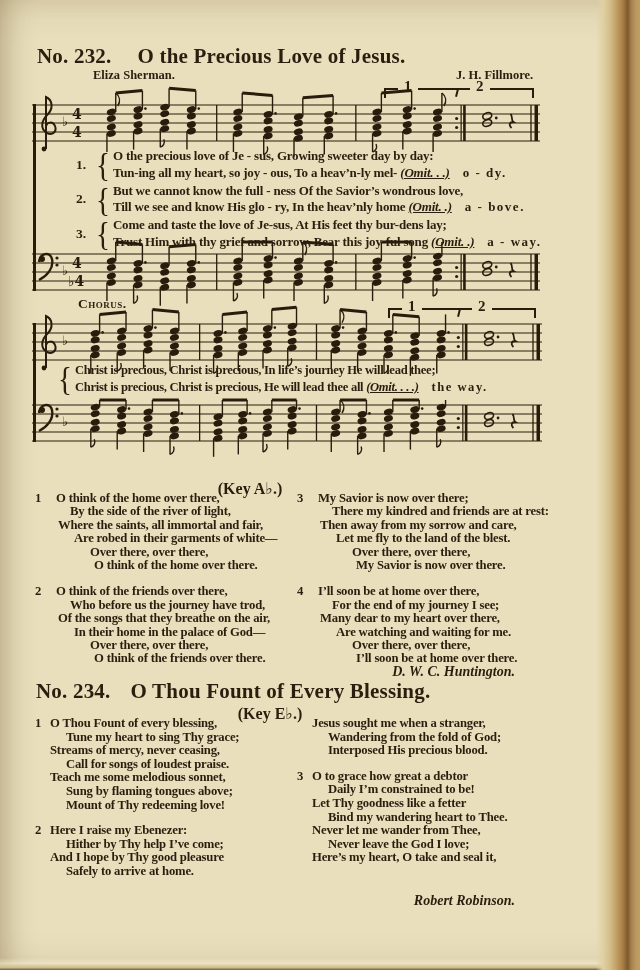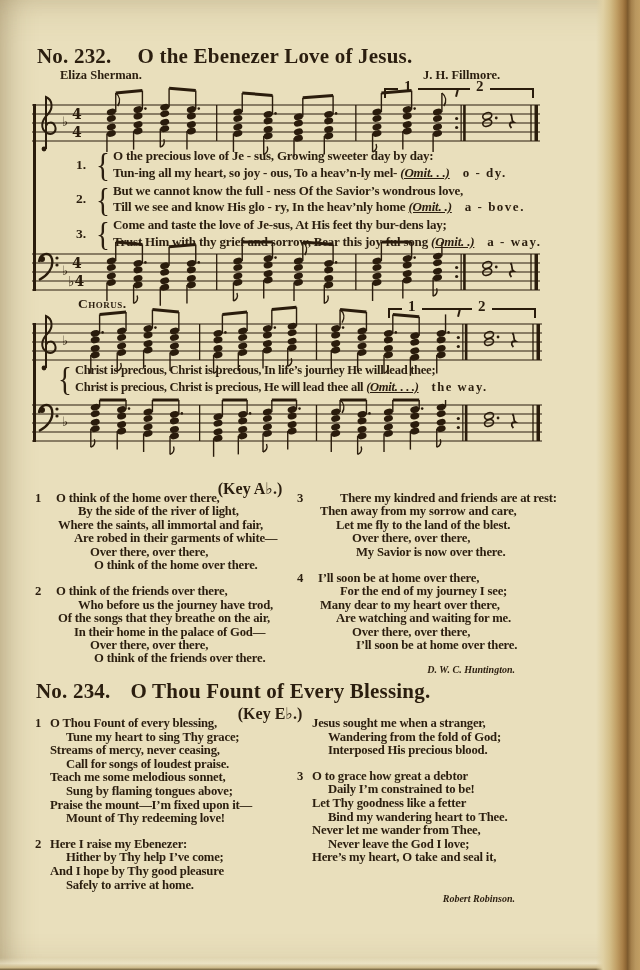--- a/index.html
+++ b/index.html
@@ -20,21 +20,21 @@
       #a98048 60%, #8f6734 68%, #7c5a2e 72%, #a5814c 80%, #b9975f 90%, #c19e63 100%);
   }
   .edge-line{position:absolute;top:0;width:1.5px;height:100%;background:rgba(78,55,24,.55);}
   .bottom-edge{
     position:absolute;left:0;bottom:0;width:100%;height:12px;
     background:linear-gradient(180deg, rgba(0,0,0,0) 0%, rgba(250,244,218,.5) 45%, #cdbb8c 80%, #6e5c38 100%);
   }
   
   .h-header{position:absolute;display:flex;align-items:baseline;gap:26px;
     font-weight:bold;font-size:21px;letter-spacing:.2px;white-space:nowrap;}
-  .attrib{position:absolute;font-weight:bold;font-size:12.5px;}
+  .attrib{position:absolute;font-weight:bold;font-size:12.5px;margin-left:33px;}
   .keyline{position:absolute;font-weight:bold;font-size:16px;text-align:center;
     font-family:"Liberation Serif","DejaVu Sans",serif;}
   
   svg.staff{position:absolute;overflow:visible;}
   .sysline{position:absolute;width:3px;background:#2a1c0c;}
   .ending{position:absolute;height:12px;border-top:2.2px solid #2a1c0c;}
   .ending::before{content:"";position:absolute;left:0;top:-1px;width:2.2px;height:9px;background:#2a1c0c;}
   .ending::after{content:"";position:absolute;right:0;top:-1px;width:2.2px;height:9px;background:#2a1c0c;}
   .e-mid{position:absolute;top:-1px;width:2.2px;height:8px;background:#2a1c0c;transform:rotate(14deg);}
   .e-num{position:absolute;top:-11px;font-size:15px;font-weight:bold;line-height:14px;
@@ -53,34 +53,34 @@
   
   .cols{position:absolute;display:flex;}
   .col{width:254px;}
   .col + .col{margin-left:8px;width:262px;}
   .verse{position:relative;padding-left:14px;font-size:12.7px;font-weight:bold;
     letter-spacing:-.2px;white-space:nowrap;}
   .c233 .verse{line-height:13.4px;margin-bottom:13px;}
   .c234 .verse{line-height:13.6px;margin-bottom:12px;}
   .verse .vn{position:absolute;left:-1px;top:0;}
   
-  .d0{margin-left:6px;}.d1{margin-left:28px;}.d2{margin-left:8px;}
+  .d0{margin-left:6px;}.d1{margin-left:20px;}.d2{margin-left:8px;}
   .d3{margin-left:24px;}.d4{margin-left:40px;}.d5{margin-left:44px;}
   
   .e0{margin-left:0;}.e1{margin-left:16px;}
-  .author{position:absolute;font-size:10px;font-weight:bold;font-style:italic;text-align:right;}
+  .author{position:absolute;font-size:14px;font-weight:bold;font-style:italic;text-align:right;}
 </style>
 </head>
 <body>
 
 <div class="page">
 
   <div class="h-header" style="left:37px;top:44px;">
     <span>No. 232.</span>
-    <span>O the Ebenezer Love of Jesus.</span>
+    <span>O the Precious Love of Jesus.</span>
   </div>
   <div class="attrib" style="left:60px;top:68px;">Eliza Sherman.</div>
   <div class="attrib" style="left:423px;top:68px;">J. H. Fillmore.</div>
 
   <div class="ending" style="left:384px;top:88px;width:150px;">
     <span class="e-num" style="left:14px;">1</span>
     <span class="e-mid" style="left:72px;"></span>
     <span class="e-num" style="left:86px;">2</span>
   </div>
 
@@ -602,20 +602,21 @@
         <div class="d1">Who before us the journey have trod,</div>
         <div class="d2">Of the songs that they breathe on the air,</div>
         <div class="d3">In their home in the palace of God—</div>
         <div class="d4">Over there, over there,</div>
         <div class="d5">O think of the friends over there.</div>
       </div>
     </div>
     <div class="col">
       <div class="verse">
         <span class="vn">3</span>
+        <div class="d0">My Savior is now over there;</div>
         <div class="d1">There my kindred and friends are at rest:</div>
         <div class="d2">Then away from my sorrow and care,</div>
         <div class="d3">Let me fly to the land of the blest.</div>
         <div class="d4">Over there, over there,</div>
         <div class="d5">My Savior is now over there.</div>
       </div>
       <div class="verse">
         <span class="vn">4</span>
         <div class="d0">I’ll soon be at home over there,</div>
         <div class="d1">For the end of my journey I see;</div>
@@ -637,21 +638,20 @@
   <div class="cols c234" style="left:36px;top:717px;">
     <div class="col">
       <div class="verse">
         <span class="vn">1</span>
         <div class="e0">O Thou Fount of every blessing,</div>
         <div class="e1">Tune my heart to sing Thy grace;</div>
         <div class="e0">Streams of mercy, never ceasing,</div>
         <div class="e1">Call for songs of loudest praise.</div>
         <div class="e0">Teach me some melodious sonnet,</div>
         <div class="e1">Sung by flaming tongues above;</div>
-        <div class="e0">Praise the mount—I’m fixed upon it—</div>
         <div class="e1">Mount of Thy redeeming love!</div>
       </div>
       <div class="verse">
         <span class="vn">2</span>
         <div class="e0">Here I raise my Ebenezer:</div>
         <div class="e1">Hither by Thy help I’ve come;</div>
         <div class="e0">And I hope by Thy good pleasure</div>
         <div class="e1">Safely to arrive at home.</div>
       </div>
     </div>

